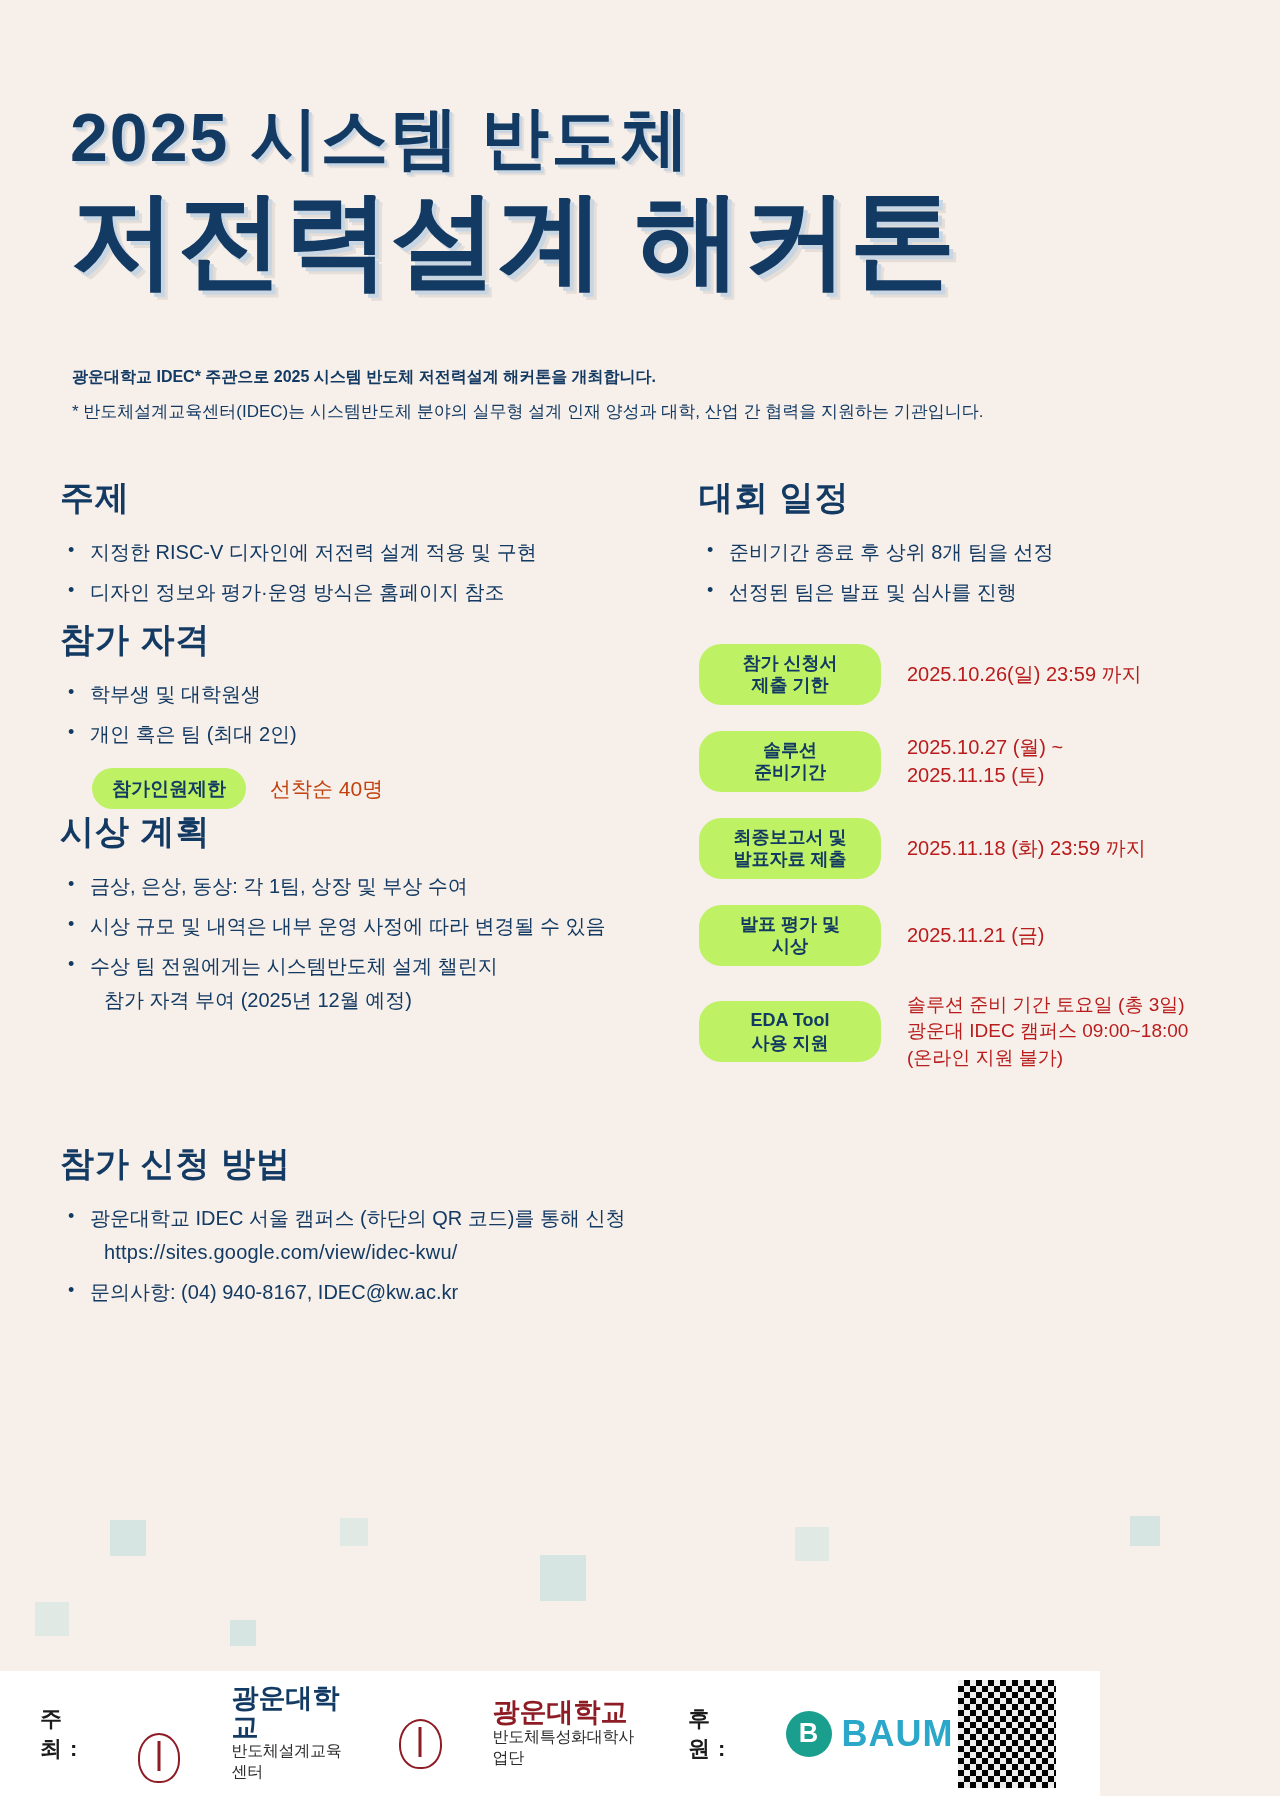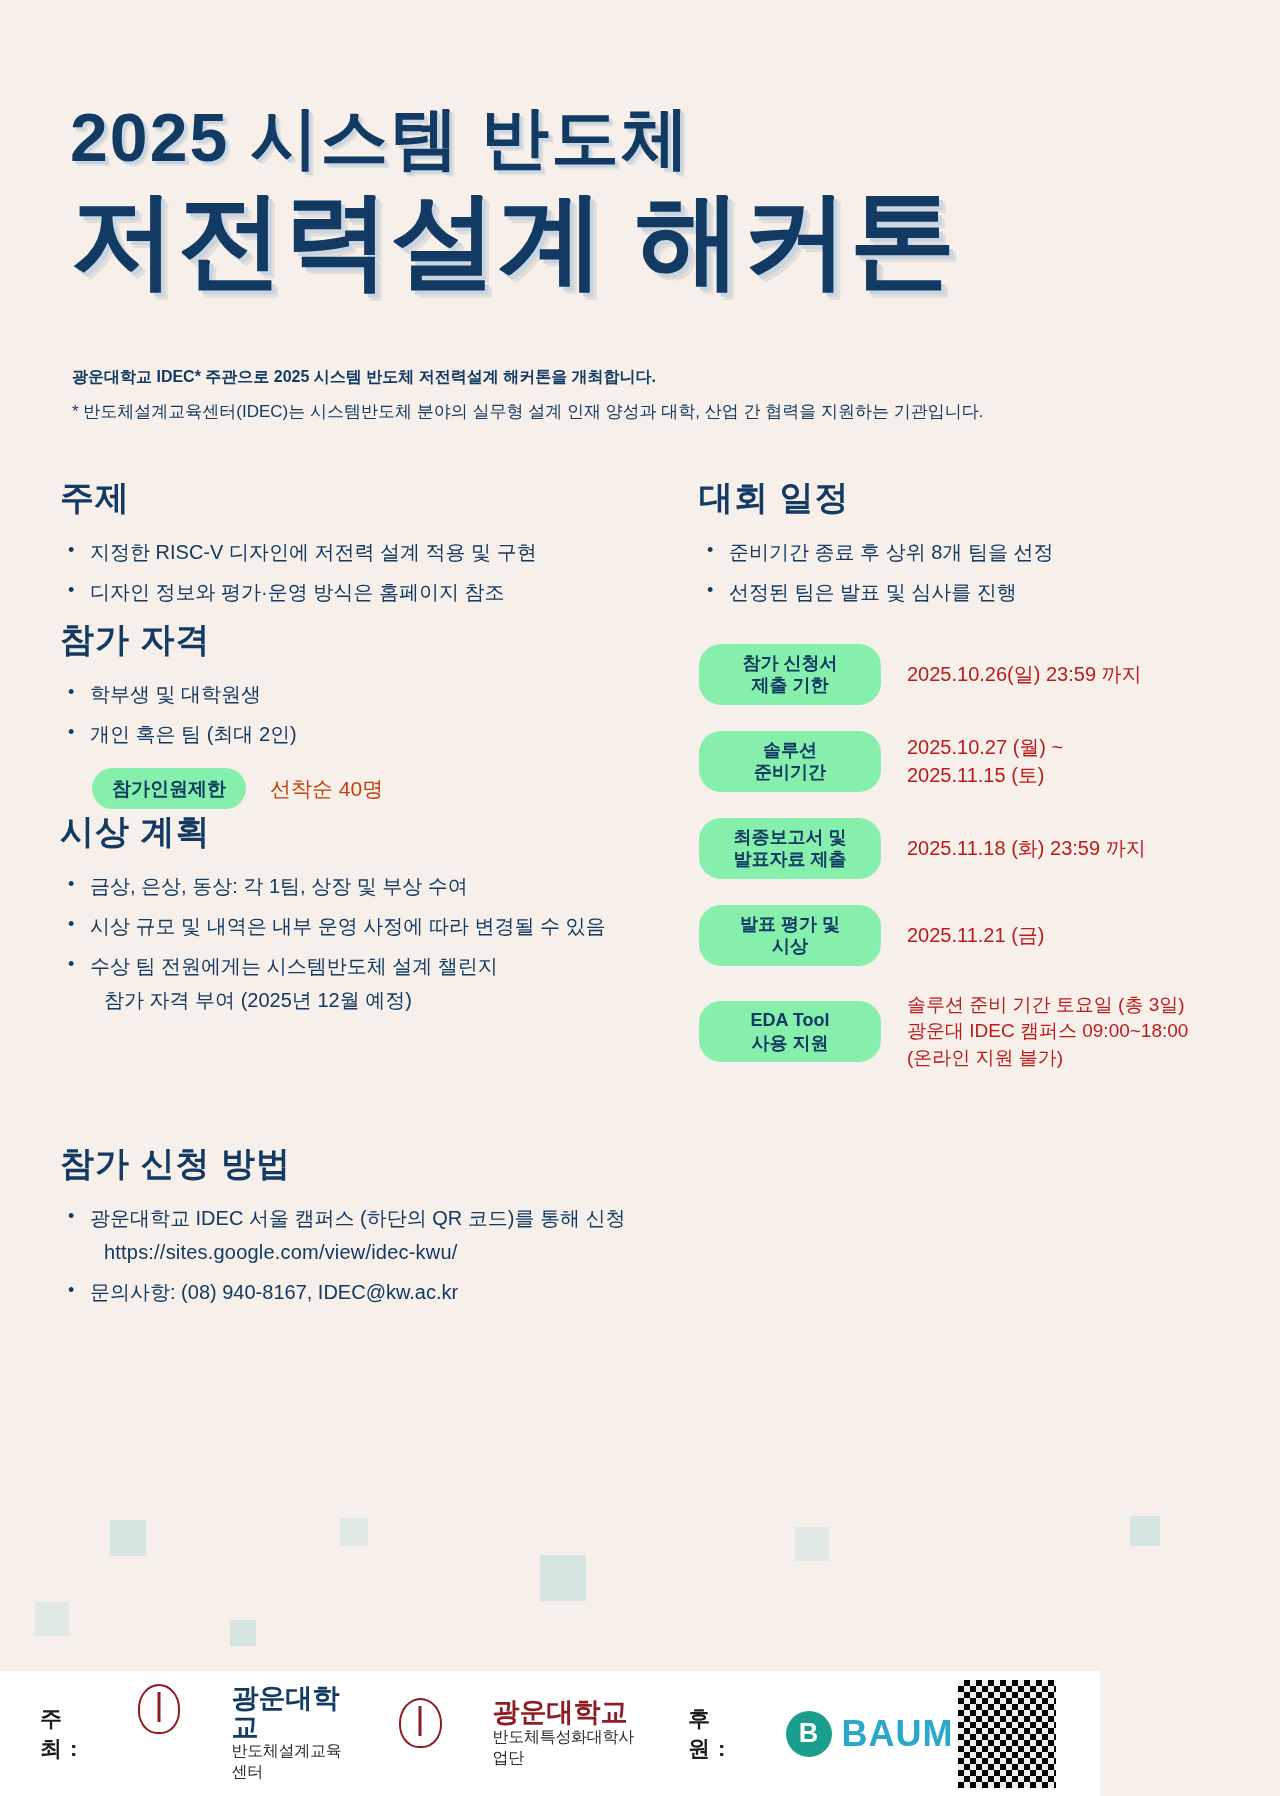--- a/index.html
+++ b/index.html
@@ -113,21 +113,21 @@
   }
   ul.bullets li.cont::before { content: ""; }
   .url-line {
     font-size: 18px;
     letter-spacing: 0.2px;
   }
 
   
   .pill {
     display: inline-block;
-    background: #86efac;
+    background: #bef264;
     color: #123a63;
     border-radius: 22px;
     font-size: 19px;
     font-weight: bold;
     padding: 9px 20px;
     text-align: center;
     line-height: 1.25;
   }
   .limit-row {
     display: flex;
@@ -200,21 +200,21 @@
   }
   .f-label {
     font-size: 22px;
     font-weight: bold;
     color: #1b1b1b;
     letter-spacing: 8px;
     margin-right: 16px;
   }
   .logo-kw {
     display: flex;
-    align-items: flex-start;
+    align-items: flex-end;
     margin-right: 42px;
     gap: 41px;
   }
   .kw-mark {
     width: 44px;
     height: 46px;
     border: 2px solid #8d1c24;
     border-radius: 50% 50% 46% 46%;
     margin-right: 10px;
     position: relative;
@@ -366,21 +366,21 @@
         </div>
       </div>
     </div>
   </div>
 
   <div class="apply">
     <h2 class="sec">참가 신청 방법</h2>
     <ul class="bullets">
       <li>광운대학교 IDEC 서울 캠퍼스 (하단의 QR 코드)를 통해 신청</li>
       <li class="cont url-line">https://sites.google.com/view/idec-kwu/</li>
-      <li>문의사항:  (08) 940-8167, IDEC@kw.ac.kr</li>
+      <li>문의사항:  (04) 940-8167, IDEC@kw.ac.kr</li>
     </ul>
   </div>
 
   <div class="footer">
     <div class="footer-inner">
       <span class="f-label">주  최:</span>
 
       <div class="logo-kw">
         <span class="kw-mark"></span>
         <span>

